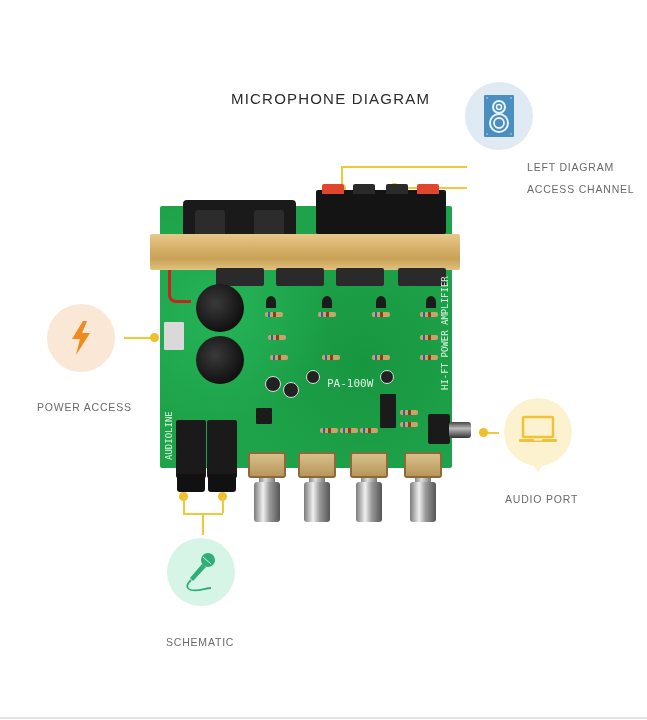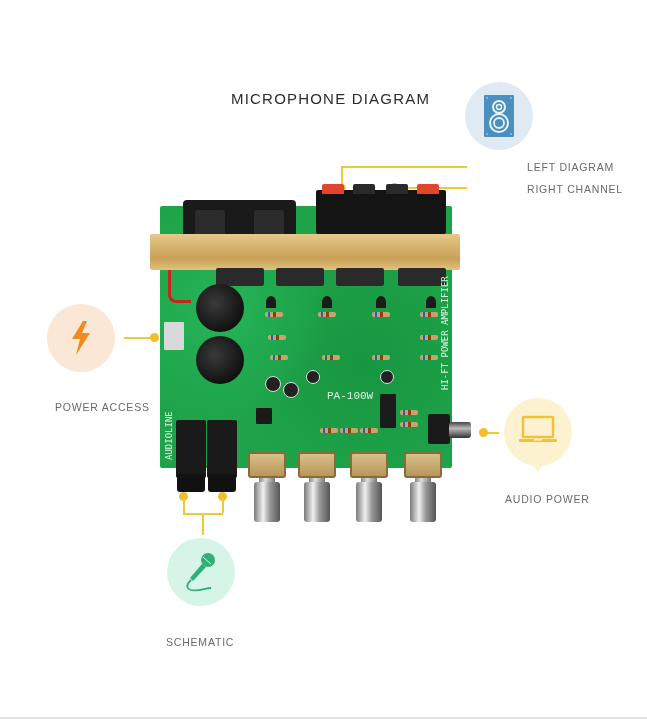--- a/index.html
+++ b/index.html
@@ -63,48 +63,48 @@
     <circle cx="15" cy="12" r="2.5" fill="none" stroke="#eaf3fa" stroke-width="1.5"></circle>
     <circle cx="15" cy="28" r="9" fill="none" stroke="#eaf3fa" stroke-width="2"></circle>
     <circle cx="15" cy="28" r="5" fill="none" stroke="#eaf3fa" stroke-width="1.8"></circle>
     <circle cx="3" cy="3" r="0.9" fill="#9cc6e2"></circle>
       <circle cx="27" cy="3" r="0.9" fill="#9cc6e2"></circle>
     <circle cx="3" cy="39" r="0.9" fill="#9cc6e2"></circle>
       <circle cx="27" cy="39" r="0.9" fill="#9cc6e2"></circle>
   </svg>
 </div>
 <div class="abs label" style="left:527px; top:161px;">LEFT DIAGRAM</div>
-<div class="abs label" style="left:527px; top:183px;">RIGHT CHANNEL</div>
+<div class="abs label" style="left:527px; top:183px;">ACCESS CHANNEL</div>
 
 <div class="abs yline" style="left:341px; top:166px; width:126px; height:1.5px;"></div>
 <div class="abs yline" style="left:341px; top:166px; width:1.5px; height:22px;"></div>
 <div class="abs ydot" style="left:337px; top:184px;"></div>
 
 <div class="abs yline" style="left:396px; top:187px; width:71px; height:1.5px;"></div>
 <div class="abs ydot" style="left:390px; top:183px;"></div>
 
 <div class="abs circle" style="left:47px; top:304px; width:68px; height:68px; background:#fbe7d6;">
   <svg width="22" height="34" viewBox="0 0 22 34">
     <path d="M13 0 L2 18 L10 18 L6 34 L20 12 L12 12 L17 0 Z" fill="#ef8a1f"></path>
   </svg>
 </div>
-<div class="abs label" style="left:55px; top:401px;">POWER ACCESS</div>
+<div class="abs label" style="left:37px; top:401px;">POWER ACCESS</div>
 <div class="abs yline" style="left:124px; top:337px; width:30px; height:1.5px;"></div>
 <div class="abs ydot" style="left:150px; top:333px;"></div>
 
 <div class="abs" style="left:504px; top:398px; width:68px; height:68px; background:#fdf2cf; border-radius:50% 50% 50% 50%;"></div>
 <div class="abs" style="left:528px; top:456px; width:0; height:0; border-left:10px solid transparent; border-right:10px solid transparent; border-top:16px solid #fdf2cf;"></div>
 <div class="abs" style="left:518px; top:413px; width:40px; height:34px;">
   <svg width="40" height="34" viewBox="0 0 40 34">
     <rect x="5" y="4" width="30" height="20" rx="1" fill="none" stroke="#f0c23a" stroke-width="2.5"></rect>
     <rect x="1" y="26" width="38" height="3" rx="1" fill="#f0c23a"></rect>
     <rect x="16" y="26" width="8" height="1.5" fill="#fdf2cf"></rect>
   </svg>
 </div>
-<div class="abs label" style="left:505px; top:493px;">AUDIO POWER</div>
+<div class="abs label" style="left:505px; top:493px;">AUDIO PORT</div>
 <div class="abs yline" style="left:485px; top:432px; width:14px; height:1.5px;"></div>
 <div class="abs ydot" style="left:479px; top:428px;"></div>
 
 <div class="abs ydot" style="left:179px; top:492px;"></div>
 <div class="abs ydot" style="left:218px; top:492px;"></div>
 <div class="abs yline" style="left:183px; top:497px; width:1.5px; height:16px;"></div>
 <div class="abs yline" style="left:222px; top:497px; width:1.5px; height:16px;"></div>
 <div class="abs yline" style="left:183px; top:513px; width:40px; height:1.5px;"></div>
 <div class="abs yline" style="left:202px; top:513px; width:1.5px; height:22px;"></div>
 <div class="abs circle" style="left:167px; top:538px; width:68px; height:68px; background:#d6f5e6;">
@@ -164,21 +164,21 @@
 <div class="abs resistor" style="left:400px; top:422px;"></div>
 
 <div class="abs" style="left:306px; top:370px; width:12px; height:12px; border-radius:50%; background:#222; border:1px solid #ddd;"></div>
 <div class="abs" style="left:380px; top:370px; width:12px; height:12px; border-radius:50%; background:#222; border:1px solid #ddd;"></div>
 <div class="abs" style="left:265px; top:376px; width:14px; height:14px; border-radius:50%; background:#222; border:1px solid #ddd;"></div>
 <div class="abs" style="left:283px; top:382px; width:14px; height:14px; border-radius:50%; background:#222; border:1px solid #ddd;"></div>
 
 <div class="abs chip" style="left:256px; top:408px; width:16px; height:16px;"></div>
 <div class="abs chip" style="left:380px; top:394px; width:16px; height:34px;"></div>
 
-<div class="abs pcb-text" style="left:327px; top:390px;font-family:Liberation Mono, monospace;">PA-100W</div>
+<div class="abs pcb-text" style="left:327px; top:377px;">PA-100W</div>
 
 <div class="abs pcb-vtext" style="left:440px; top:390px; transform: rotate(-90deg);">HI-FT POWER AMPLIFIER</div>
 
 <div class="abs pcb-vtext" style="left:164px; top:460px; transform: rotate(-90deg);">AUDIOLINE</div>
 
 <div class="abs jack" style="left:176px; top:420px;"></div>
 <div class="abs jack" style="left:207px; top:420px;"></div>
 <div class="abs" style="left:177px; top:474px; width:28px; height:18px; background:#111; border-radius:0 0 3px 3px;"></div>
 <div class="abs" style="left:208px; top:474px; width:28px; height:18px; background:#111; border-radius:0 0 3px 3px;"></div>
 

